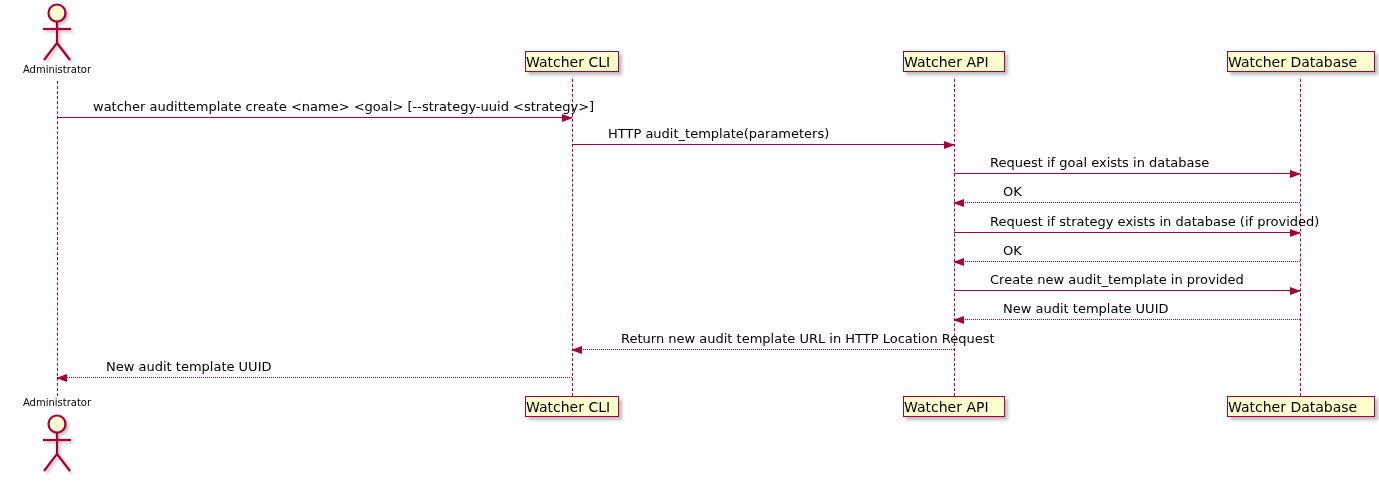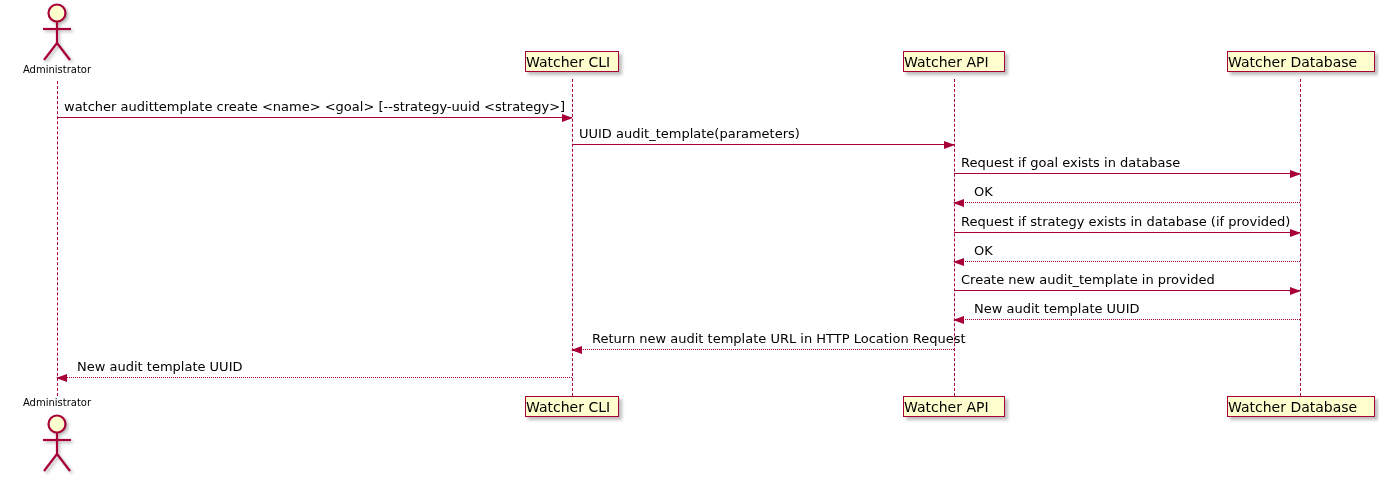--- a/index.html
+++ b/index.html
@@ -24,21 +24,21 @@
   }
 
   
   .actor-figure { position:absolute; filter:drop-shadow(2.5px 2.5px 1.5px rgba(120,120,120,0.5)); }
   .actor-label { position:absolute; font-size:10px; white-space:nowrap; transform:translateX(-50%); }
 
   
   .message { position:absolute; height:20px; font-size:13px; }
   .msg-line { position:absolute; left:0; right:0; bottom:0; height:0; border-top:1px solid #A80036; }
   .message.dashed .msg-line { border-top:1px dotted #A80036; }
-  .msg-label { position:absolute; bottom:4px; white-space:nowrap; }
+  .msg-label { position:absolute; bottom:4px; white-space:nowrap;margin-left:29px; }
   .message.right .msg-label { left:7px; }
   .message.left  .msg-label { left:20px; }
   .arrow { position:absolute; bottom:-4px; width:0; height:0;
            border-top:4px solid transparent; border-bottom:4px solid transparent; }
   .arrow.right { right:-1px; border-left:11px solid #A80036; }
   .arrow.left  { left:-1px;  border-right:11px solid #A80036; }
 </style>
 </head>
 <body>
 
@@ -68,21 +68,21 @@
     <span>Watcher Database</span>
   </div>
 
   <div class="message solid right" style="left:57px; top:98px; width:515px;">
     <span class="msg-label">watcher audittemplate create &lt;name&gt; &lt;goal&gt; [--strategy-uuid &lt;strategy&gt;]</span>
     <span class="msg-line"></span>
     <span class="arrow right"></span>
   </div>
 
   <div class="message solid right" style="left:572px; top:125px; width:382px;">
-    <span class="msg-label">UUID audit_template(parameters)</span>
+    <span class="msg-label">HTTP audit_template(parameters)</span>
     <span class="msg-line"></span>
     <span class="arrow right"></span>
   </div>
 
   <div class="message solid right" style="left:954px; top:154px; width:346px;text-align:right;">
     <span class="msg-label">Request if goal exists in database</span>
     <span class="msg-line"></span>
     <span class="arrow right"></span>
   </div>
 

